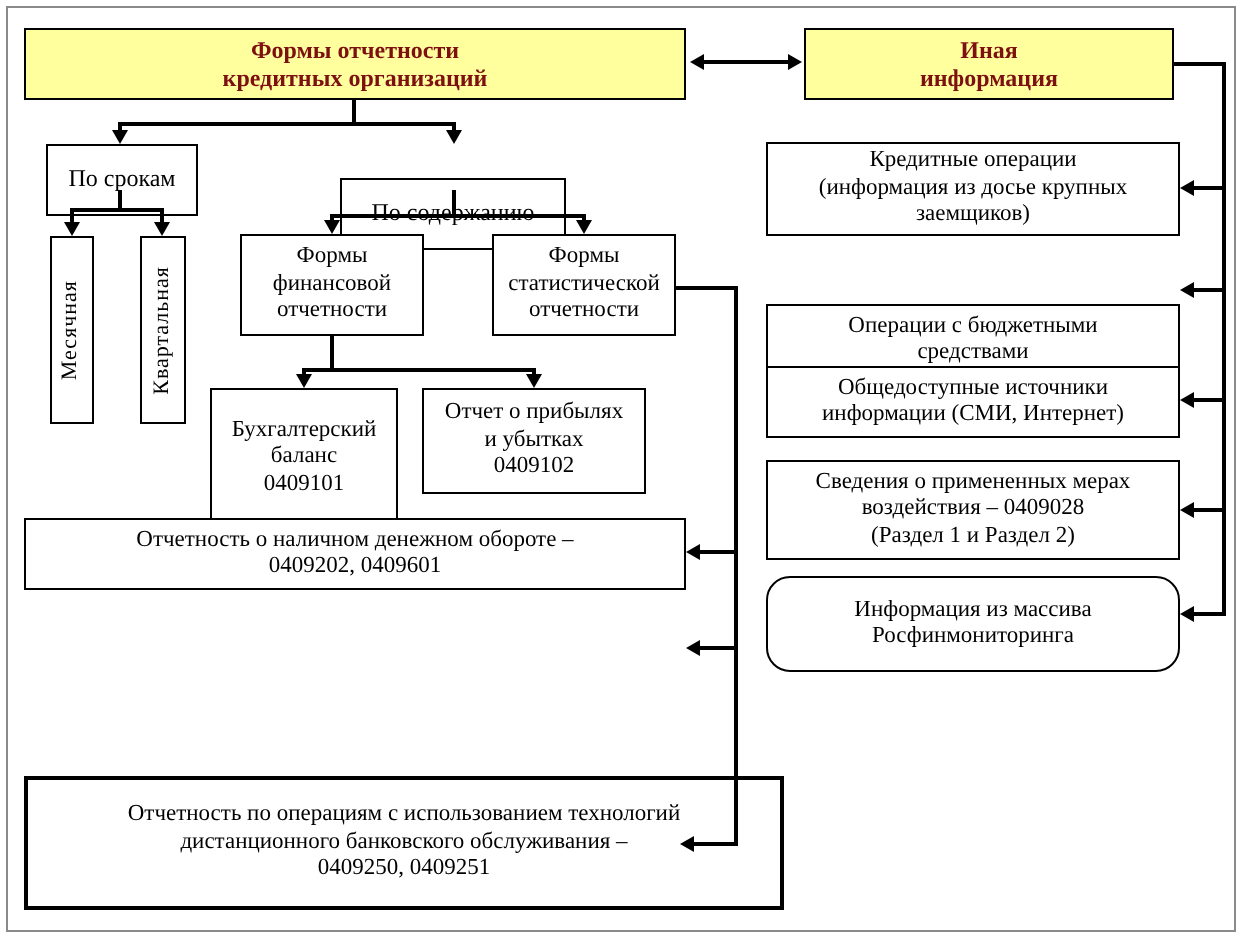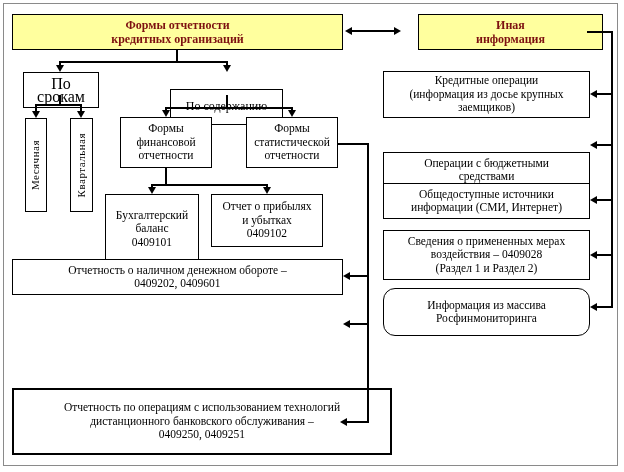--- a/index.html
+++ b/index.html
@@ -37,24 +37,24 @@
 </style>
 </head>
 <body>
 
 <div class="stage">
   <div class="frame"></div>
 
   <div class="box hl" style="left:12px; top:14px; width:331px; height:36px;">Формы отчетности
 кредитных организаций</div>
 
-  <div class="box hl" style="left:402px; top:14px; width:185px; height:33px;margin-left:16px;">Иная
+  <div class="box hl" style="left:402px; top:14px; width:185px; height:33px;">Иная
 информация</div>
 
-  <div class="box" style="left:23px; top:72px; width:76px; height:23px; font-size:16px;">По срокам</div>
+  <div class="box" style="left:23px; top:72px; width:76px; height:23px; font-size:12px;">По срокам</div>
 
   <div class="box" style="left:170px; top:72px; width:113px; height:23px; font-size:12px;margin-top:17px;">По содержанию</div>
 
   <div class="box vbox" style="left:25px; top:118px; width:22px; height:94px;">
     <span class="vtext">Месячная</span>
   </div>
 
   <div class="box vbox" style="left:70px; top:118px; width:23px; height:94px;">
     <span class="vtext">Квартальная</span>
   </div>

